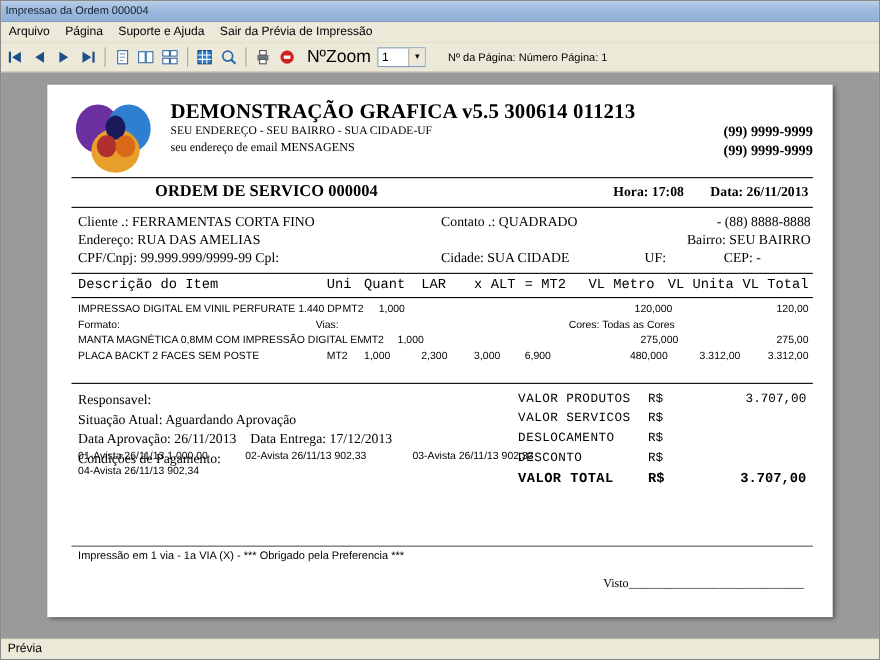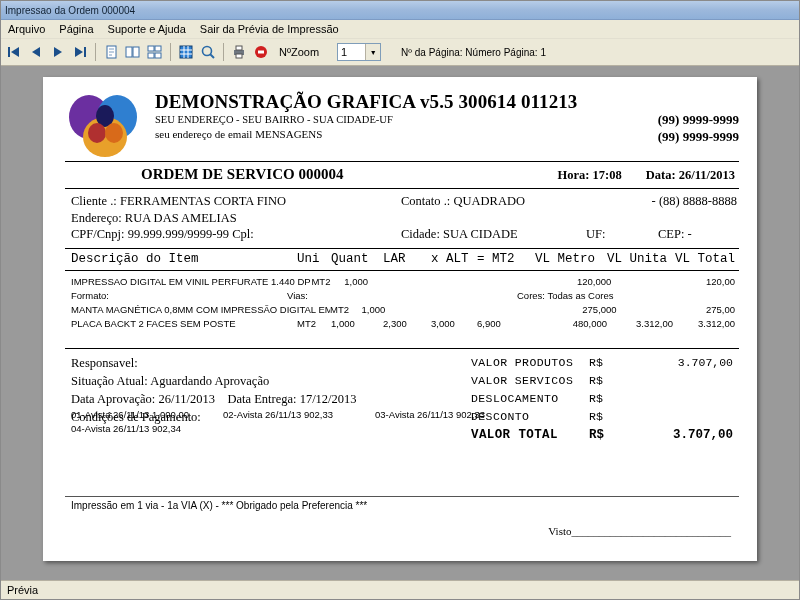--- a/index.html
+++ b/index.html
@@ -71,21 +71,21 @@
     justify-content: center;
     border: 1px solid transparent;
     box-sizing: border-box;
   }
   .tb-sep {
     width: 1px;
     height: 18px;
     background: #aca899;
     margin: 0 3px;
   }
-  .zoom-label { margin-left: 6px; margin-right: 16px; font-size: 11px; }
+  .zoom-label { margin-left: 6px; margin-right: 4px; font-size: 16px; }
   .zoom-select {
     width: 44px;
     height: 18px;
     font-size: 11px;
     font-family: "Liberation Sans", sans-serif;
     border: 1px solid #7f9db9;
     background: #fff;
     display: flex;
     align-items: center;
     justify-content: space-between;
@@ -457,20 +457,24 @@
               <span>Contato .:</span>
               <span>QUADRADO</span>
             </div>
             <div class="c-c">- (88) 8888-8888</div>
           </div>
           <div class="crow">
             <div class="c-a">
               <span>Endereço:</span>
               <span>RUA DAS AMELIAS</span>
             </div>
+            <div class="c-b" style="text-align:right;">
+              <span>Bairro:</span>
+              <span>SEU BAIRRO</span>
+            </div>
             <div class="c-c" style="width:0;"></div>
           </div>
           <div class="crow3">
             <div class="s1">
               <span>CPF/Cnpj:</span>
               <span>99.999.999/9999-99</span>
               <span>Cpl:</span>
             </div>
             <div class="s2">
               <span>Cidade:</span>

